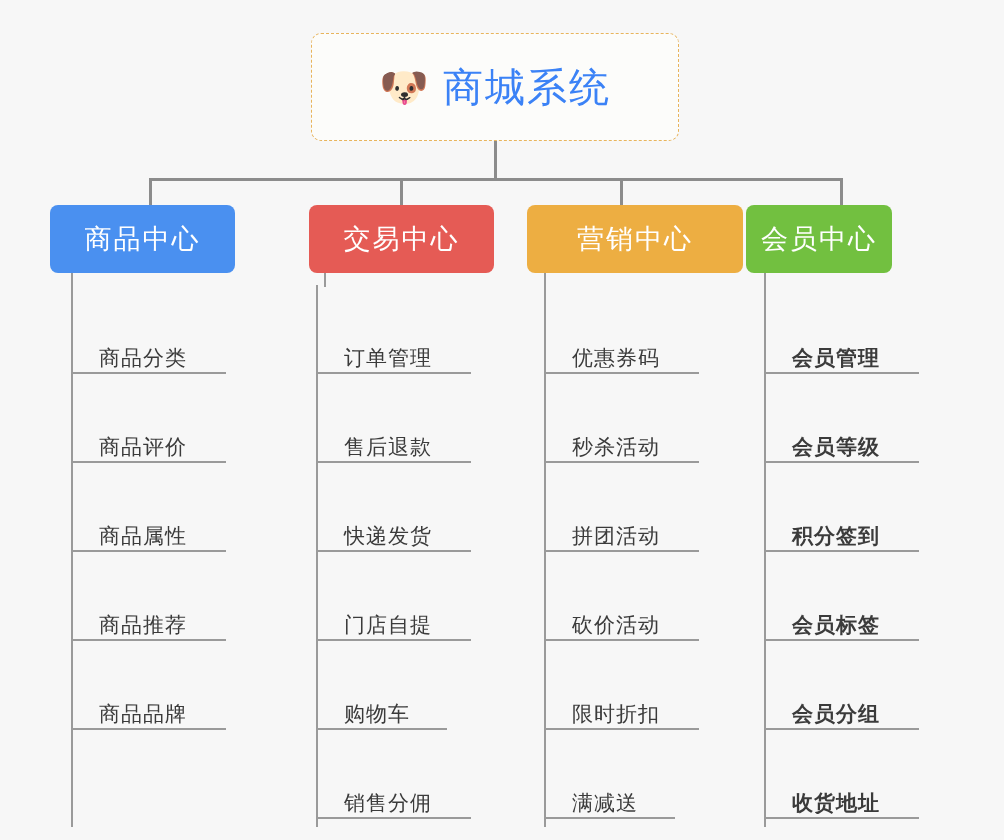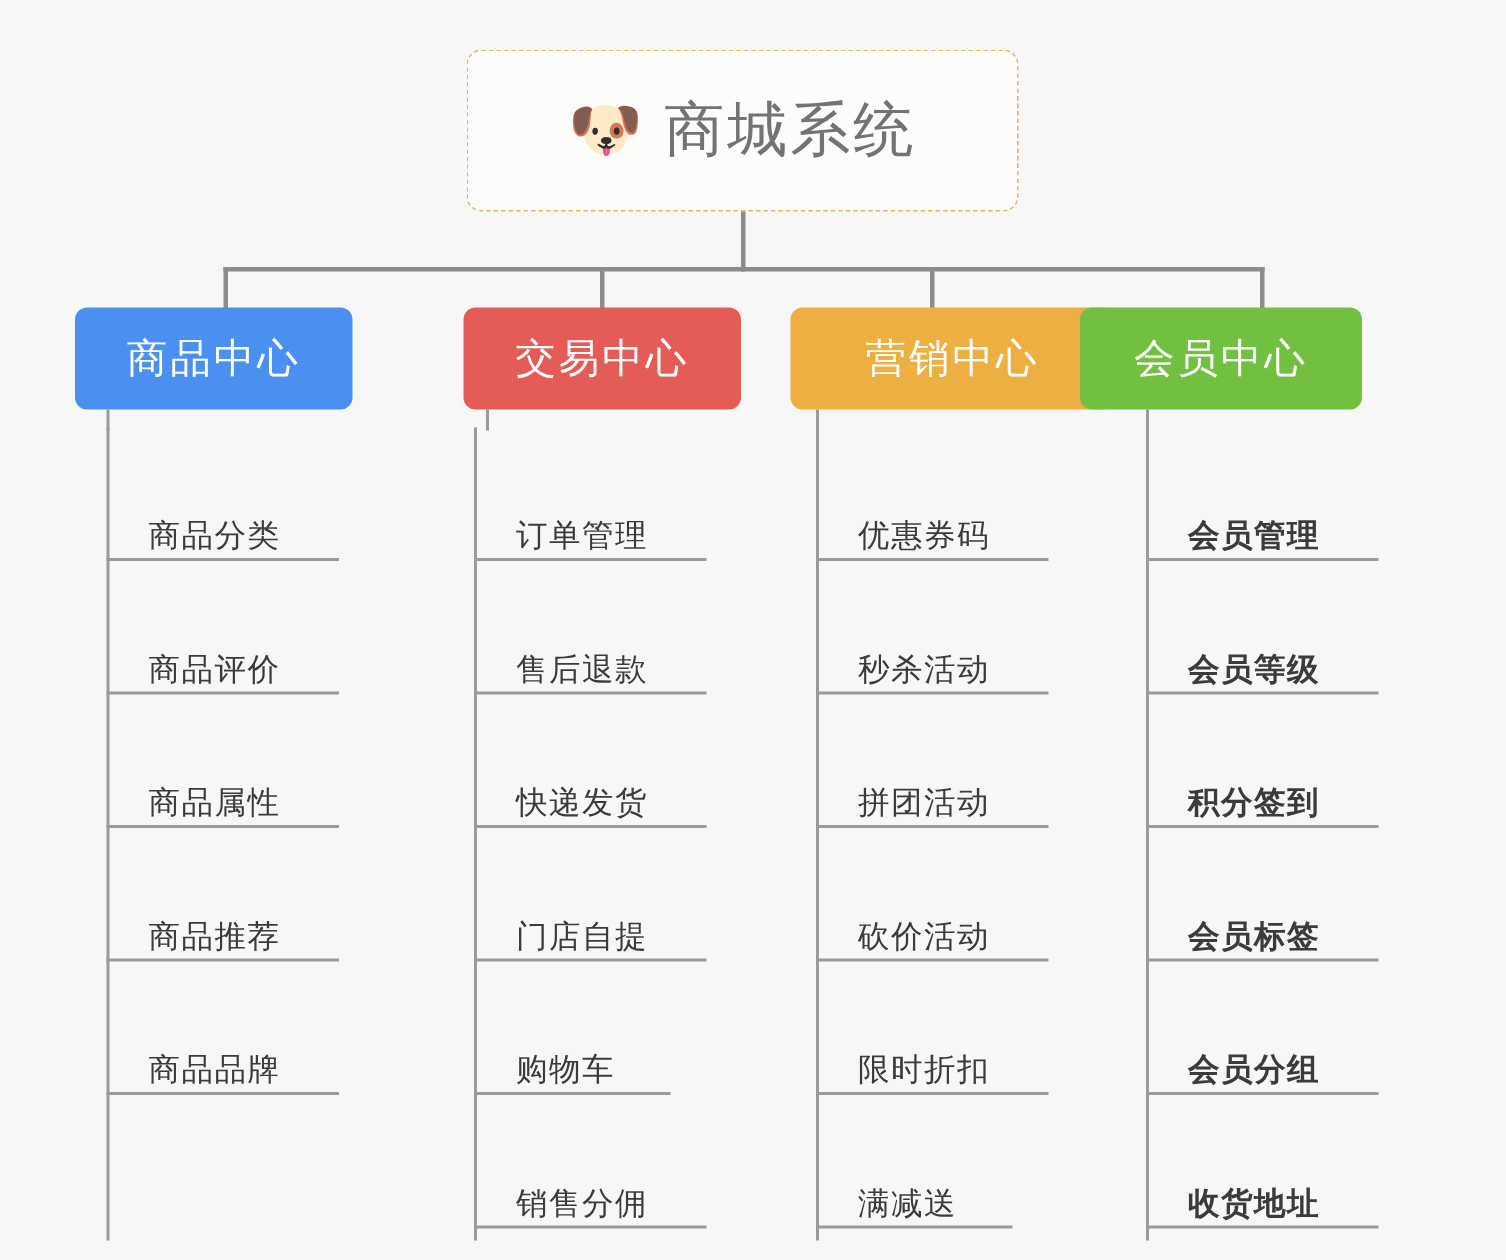--- a/index.html
+++ b/index.html
@@ -114,21 +114,21 @@
     background: #9a9a9a;
   }
 </style>
 </head>
 <body style="background: rgb(247, 247, 247);">
 
 <div id="mindmap">
 
   <div class="root-node" style="border-color: rgb(232, 180, 92); background: rgb(252, 252, 250);">
     <span class="root-emoji">🐶</span>
-    <span class="root-title" style="color: #737373;">商城系统</span>
+    <span class="root-title" style="color: #3b82f6;">商城系统</span>
   </div>
 
   <div class="conn conn-v" style="left:494px; top:141px; height:40px;"></div>
   <div class="conn conn-h" style="left:149px; top:178px; width:694px;"></div>
 
   <div class="conn conn-v" style="left:149px; top:178px; height:28px;"></div>
   <div class="conn conn-v" style="left:400px; top:178px; height:28px;"></div>
   <div class="conn conn-v" style="left:620px; top:178px; height:28px;"></div>
   <div class="conn conn-v" style="left:840px; top:178px; height:28px;"></div>
 
@@ -139,21 +139,21 @@
 
   <div class="cat-box" style="left: 50px; width: 185px; background: rgb(74, 144, 240);">
     <span class="cat-label">商品中心</span>
   </div>
   <div class="cat-box" style="left: 309px; width: 185px; background: rgb(229, 91, 85);">
     <span class="cat-label">交易中心</span>
   </div>
   <div class="cat-box" style="left: 527px; width: 216px; background: rgb(237, 174, 66);">
     <span class="cat-label">营销中心</span>
   </div>
-  <div class="cat-box" style="left: 720px; width: 188px; background: rgb(114, 192, 64);">
+  <div class="cat-box" style="left: 746px; width: 146px; background: rgb(114, 192, 64);">
     <span class="cat-label">会员中心</span>
   </div>
 
   <div class="sub-col" style="left:71px; width:210px;">
     <div class="rail"></div>
     <div class="sub-item">
       <span class="sub-text">商品分类</span>
       <span class="sub-underline" style="width:155px;"></span>
     </div>
     <div class="sub-item">

